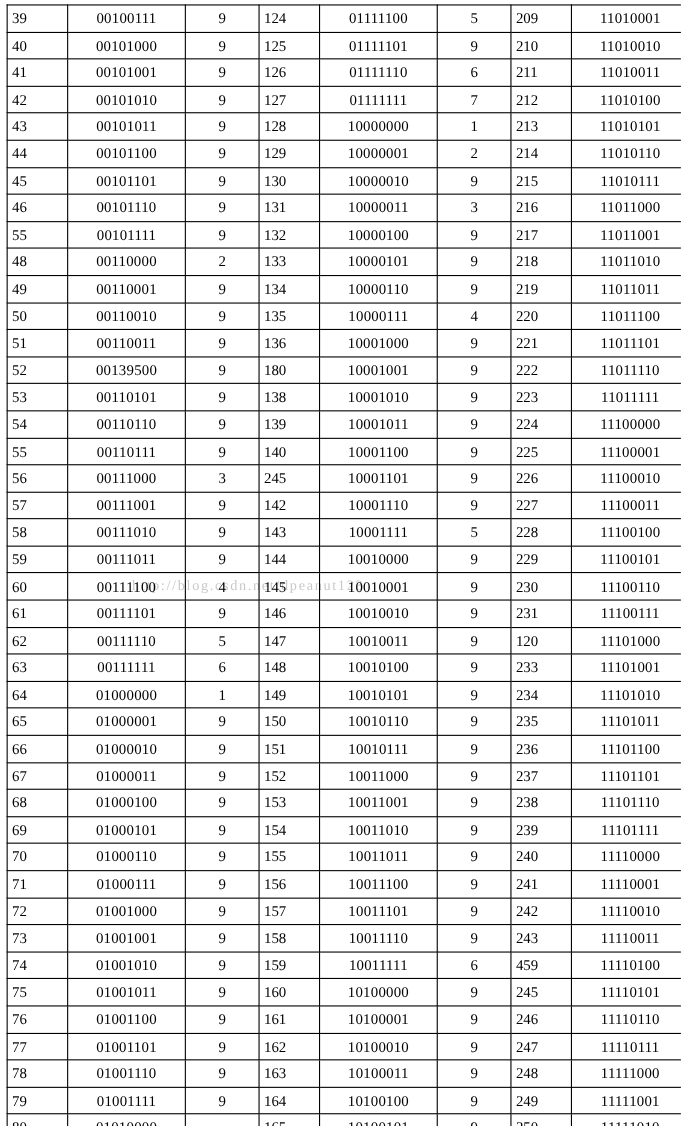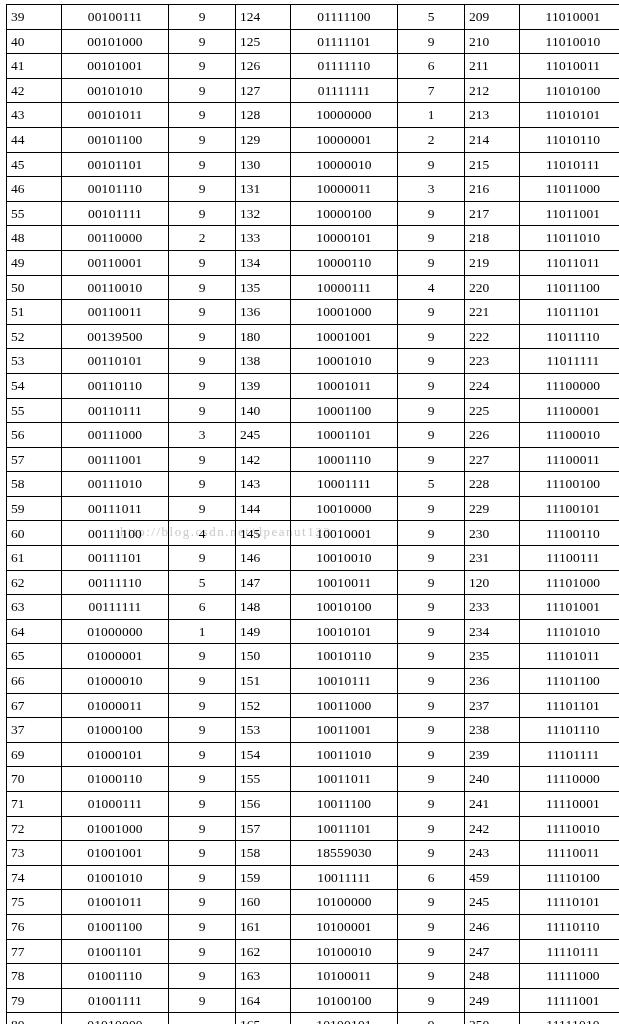--- a/index.html
+++ b/index.html
@@ -369,21 +369,21 @@
           <td class="c-idx">67</td>
           <td class="c-bin">01000011</td>
           <td class="c-val">9</td>
           <td class="c-idx">152</td>
           <td class="c-bin">10011000</td>
           <td class="c-val">9</td>
           <td class="c-idx">237</td>
           <td class="c-bin">11101101</td>
         </tr>
         <tr>
-          <td class="c-idx">37</td>
+          <td class="c-idx">68</td>
           <td class="c-bin">01000100</td>
           <td class="c-val">9</td>
           <td class="c-idx">153</td>
           <td class="c-bin">10011001</td>
           <td class="c-val">9</td>
           <td class="c-idx">238</td>
           <td class="c-bin">11101110</td>
         </tr>
         <tr>
           <td class="c-idx">69</td>
@@ -423,21 +423,21 @@
           <td class="c-bin">10011101</td>
           <td class="c-val">9</td>
           <td class="c-idx">242</td>
           <td class="c-bin">11110010</td>
         </tr>
         <tr>
           <td class="c-idx">73</td>
           <td class="c-bin">01001001</td>
           <td class="c-val">9</td>
           <td class="c-idx">158</td>
-          <td class="c-bin">18559030</td>
+          <td class="c-bin">10011110</td>
           <td class="c-val">9</td>
           <td class="c-idx">243</td>
           <td class="c-bin">11110011</td>
         </tr>
         <tr>
           <td class="c-idx">74</td>
           <td class="c-bin">01001010</td>
           <td class="c-val">9</td>
           <td class="c-idx">159</td>
           <td class="c-bin">10011111</td>

